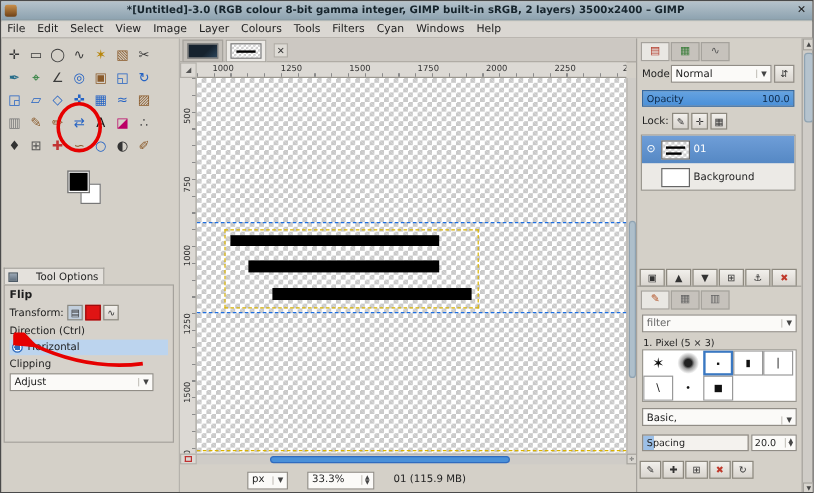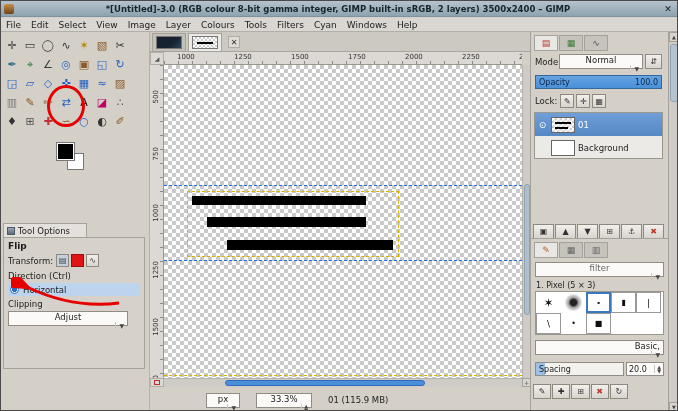--- a/index.html
+++ b/index.html
@@ -18,35 +18,35 @@
   .mi{padding:0 5px;}
   
   .tools{position:absolute;left:2px;top:35px;display:grid;grid-template-columns:repeat(7,18px);grid-auto-rows:19px;z-index:5;}
   .tool{display:flex;align-items:center;justify-content:center;font-size:11px;color:#3a3a3a;}
   .swatch-fg{position:absolute;left:56px;top:142px;width:17px;height:17px;background:#000;border:1px solid #fff;box-shadow:0 0 0 1px #777;z-index:6;}
   .swatch-bg{position:absolute;left:66px;top:152px;width:17px;height:17px;background:#fff;border:1px solid #777;z-index:5;}
   .circle-annot{position:absolute;left:46px;top:84px;width:38px;height:42px;border:3px solid #e60000;border-radius:50%;z-index:40;}
   .arrow-annot{position:absolute;left:10px;top:276px;width:112px;height:32px;z-index:40;pointer-events:none;}
   
   .to-head{position:absolute;left:2px;top:222px;width:84px;height:14px;background:#e4e1dc;border:1px solid #a5a29c;border-bottom:none;
-    display:flex;align-items:center;gap:3px;font-size:8.5px;color:#222;padding-left:3px;}
+    display:flex;align-items:center;gap:15px;font-size:8.5px;color:#222;padding-left:3px;}
   .to-ico{width:8px;height:8px;background:linear-gradient(#9aa7b5,#5f6e7d);border:1px solid #4c5a66;}
   .to-body{position:absolute;left:2px;top:236px;width:142px;height:132px;background:#d6d2cb;border:1px solid #a5a29c;padding:3px 4px;}
   .to-tool{font-size:9px;font-weight:bold;color:#1d1d1d;margin-bottom:3px;}
   .t-row{display:flex;align-items:center;gap:3px;font-size:8.5px;color:#222;margin-bottom:4px;}
   .tbtn{width:13px;height:13px;border:1px solid #8d897f;background:linear-gradient(#f2f0ec,#d8d4ce);
     display:flex;align-items:center;justify-content:center;font-size:8px;color:#333;}
   .tbtn.pressed{background:#c2cfdd;border-color:#5c7globals89;}
   .tbtn.red{background:#e01414;border-color:#9d0c0c;}
   .sec-label{font-size:8.5px;color:#222;margin:3px 0 2px;}
   .radio-row{display:flex;align-items:center;gap:4px;height:13px;font-size:8.5px;color:#1d1d1d;padding-left:2px;}
   .radio-row.sel{background:#bcd4ee;}
   .radio{width:9px;height:9px;border-radius:50%;border:1px solid #76726a;background:#fdfdfc;flex:none;}
   .radio.on{border-color:#2f6bbf;background:radial-gradient(circle,#2f6bbf 0 2.5px,#fff 2.6px);}
-  .combo{display:flex;align-items:center;border:1px solid #918d86;background:#fbfaf8;height:15px;font-size:8.5px;color:#222;padding:0 3px;flex-direction:column;}
+  .combo{display:flex;align-items:center;border:1px solid #918d86;background:#fbfaf8;height:15px;font-size:8.5px;color:#222;padding:0 3px;}
   .combo .ar{margin-left:auto;border-left:1px solid #c9c6c0;padding-left:3px;font-size:6px;color:#444;}
   .clip-combo{width:120px;margin-top:2px;}
   
   .canvas-area{position:absolute;left:148px;top:31px;width:381px;height:380px;background:#d4d0c8;border-left:1px solid #b5b2ac;}
   .img-tabs{position:absolute;left:0;top:0;right:0;height:20px;background:#ccc8c2;border-bottom:1px solid #aaa69f;}
   .itab{position:absolute;top:1px;width:34px;height:19px;border:1px solid #a5a29c;background:#c3bfb9;display:flex;align-items:center;justify-content:center;}
   .itab.active{background:#eceae6;}
   .ithumb{width:26px;height:13px;border:1px solid #777;}
   .ithumb.dark{background:linear-gradient(135deg,#16222e 60%,#2c455c);}
   .tab-close{position:absolute;left:78px;top:4px;width:12px;height:12px;font-size:8px;line-height:12px;text-align:center;color:#333;border:1px solid #b0aca5;background:#dedbd5;}

